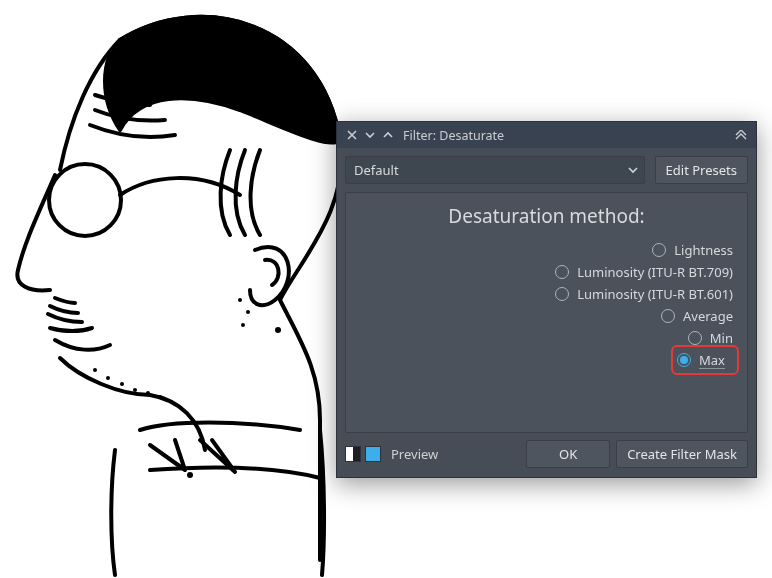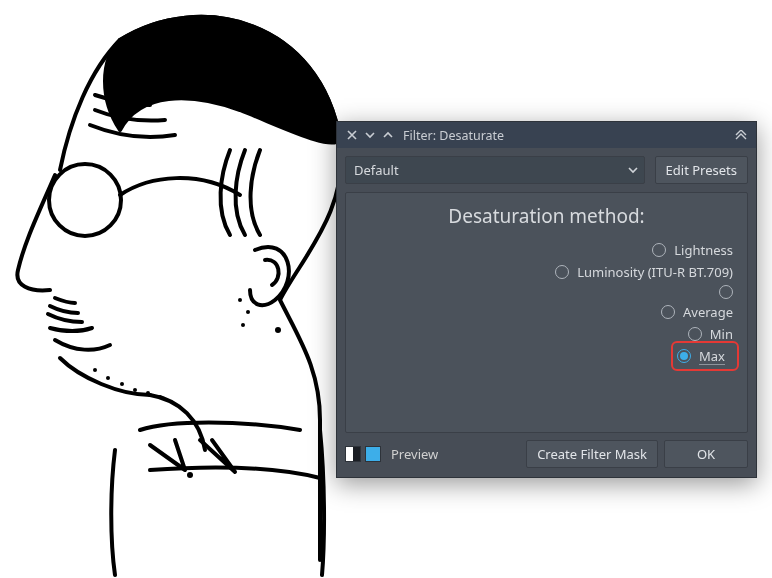--- a/index.html
+++ b/index.html
@@ -261,20 +261,21 @@
           <div class="radio">
             <span class="circ"></span>
             <span class="lbl">Lightness</span>
           </div>
           <div class="radio">
             <span class="circ"></span>
             <span class="lbl">Luminosity (ITU-R BT.709)</span>
           </div>
           <div class="radio">
             <span class="circ"></span>
+            <span class="lbl">Luminosity (ITU-R BT.601)</span>
           </div>
           <div class="radio">
             <span class="circ"></span>
             <span class="lbl">Average</span>
           </div>
           <div class="radio">
             <span class="circ"></span>
             <span class="lbl">Min</span>
           </div>
           <div class="radio selected highlighted">
@@ -284,16 +285,16 @@
         </div>
     </div>
   </div>
 
   <div class="footer">
     <span class="swatch-pair">
       <span class="swatch a"></span>
       <span class="swatch b"></span>
     </span>
     <span class="preview-label">Preview</span>
+    <div class="btn">OK</div>
     <div class="btn wide">Create Filter Mask</div>
-    <div class="btn">OK</div>
   </div>
 </div>
 
 </body></html>

